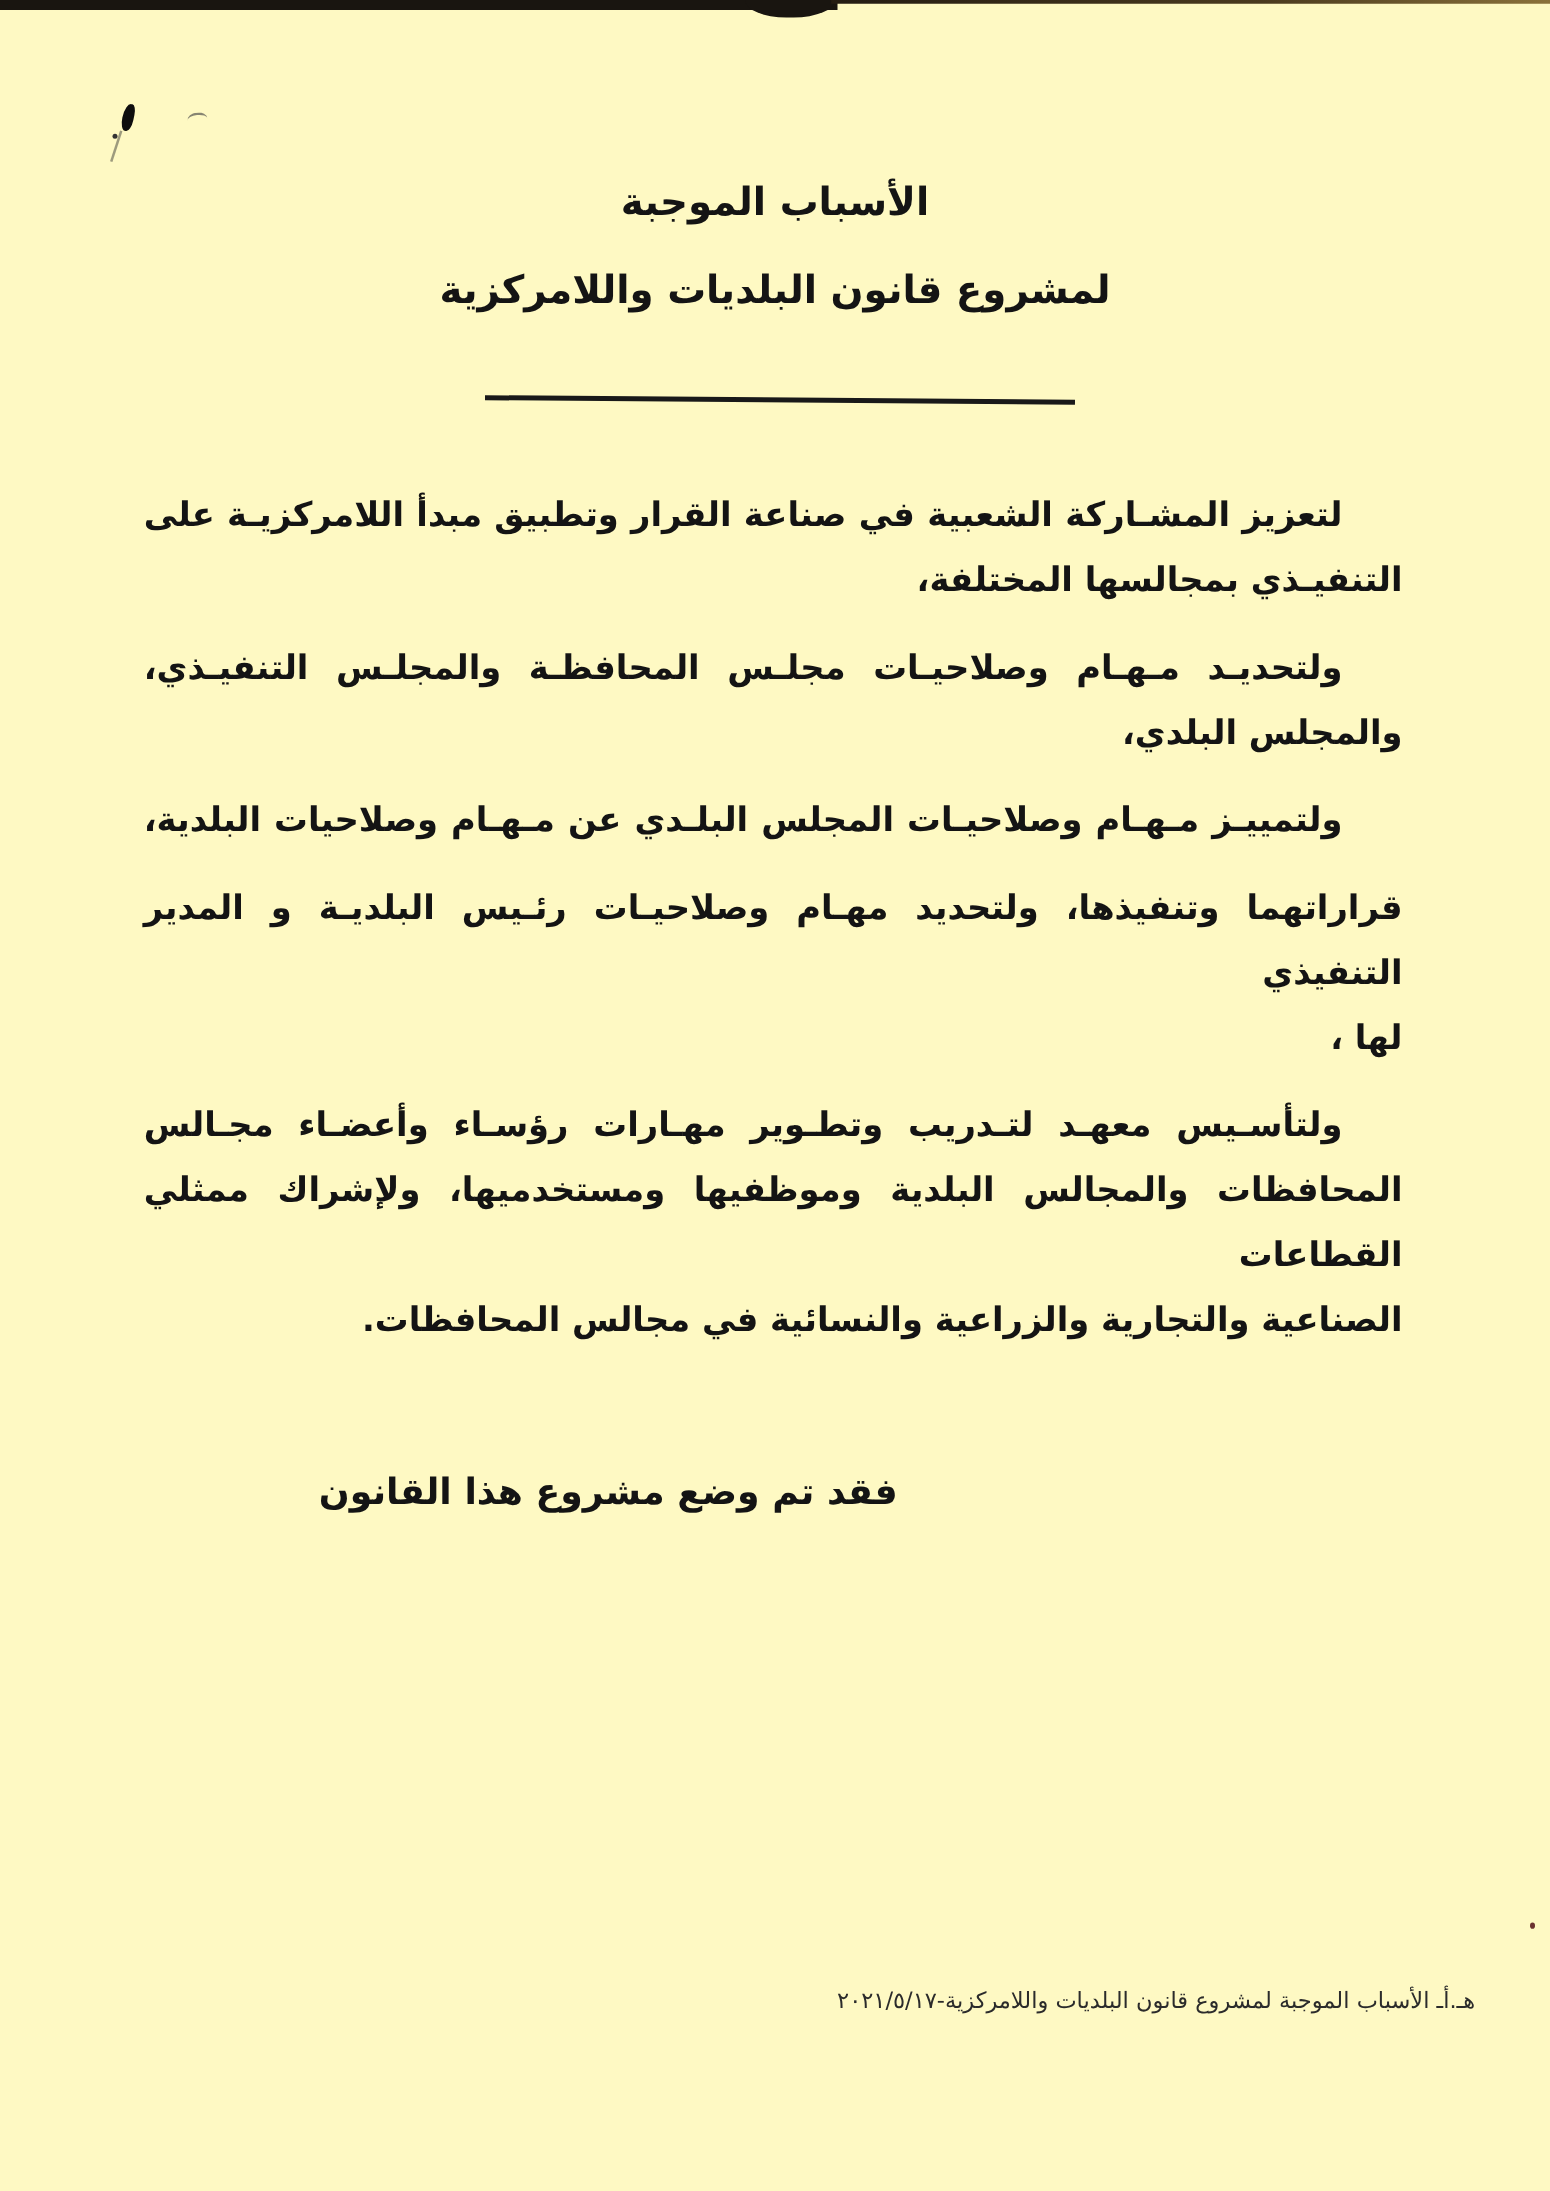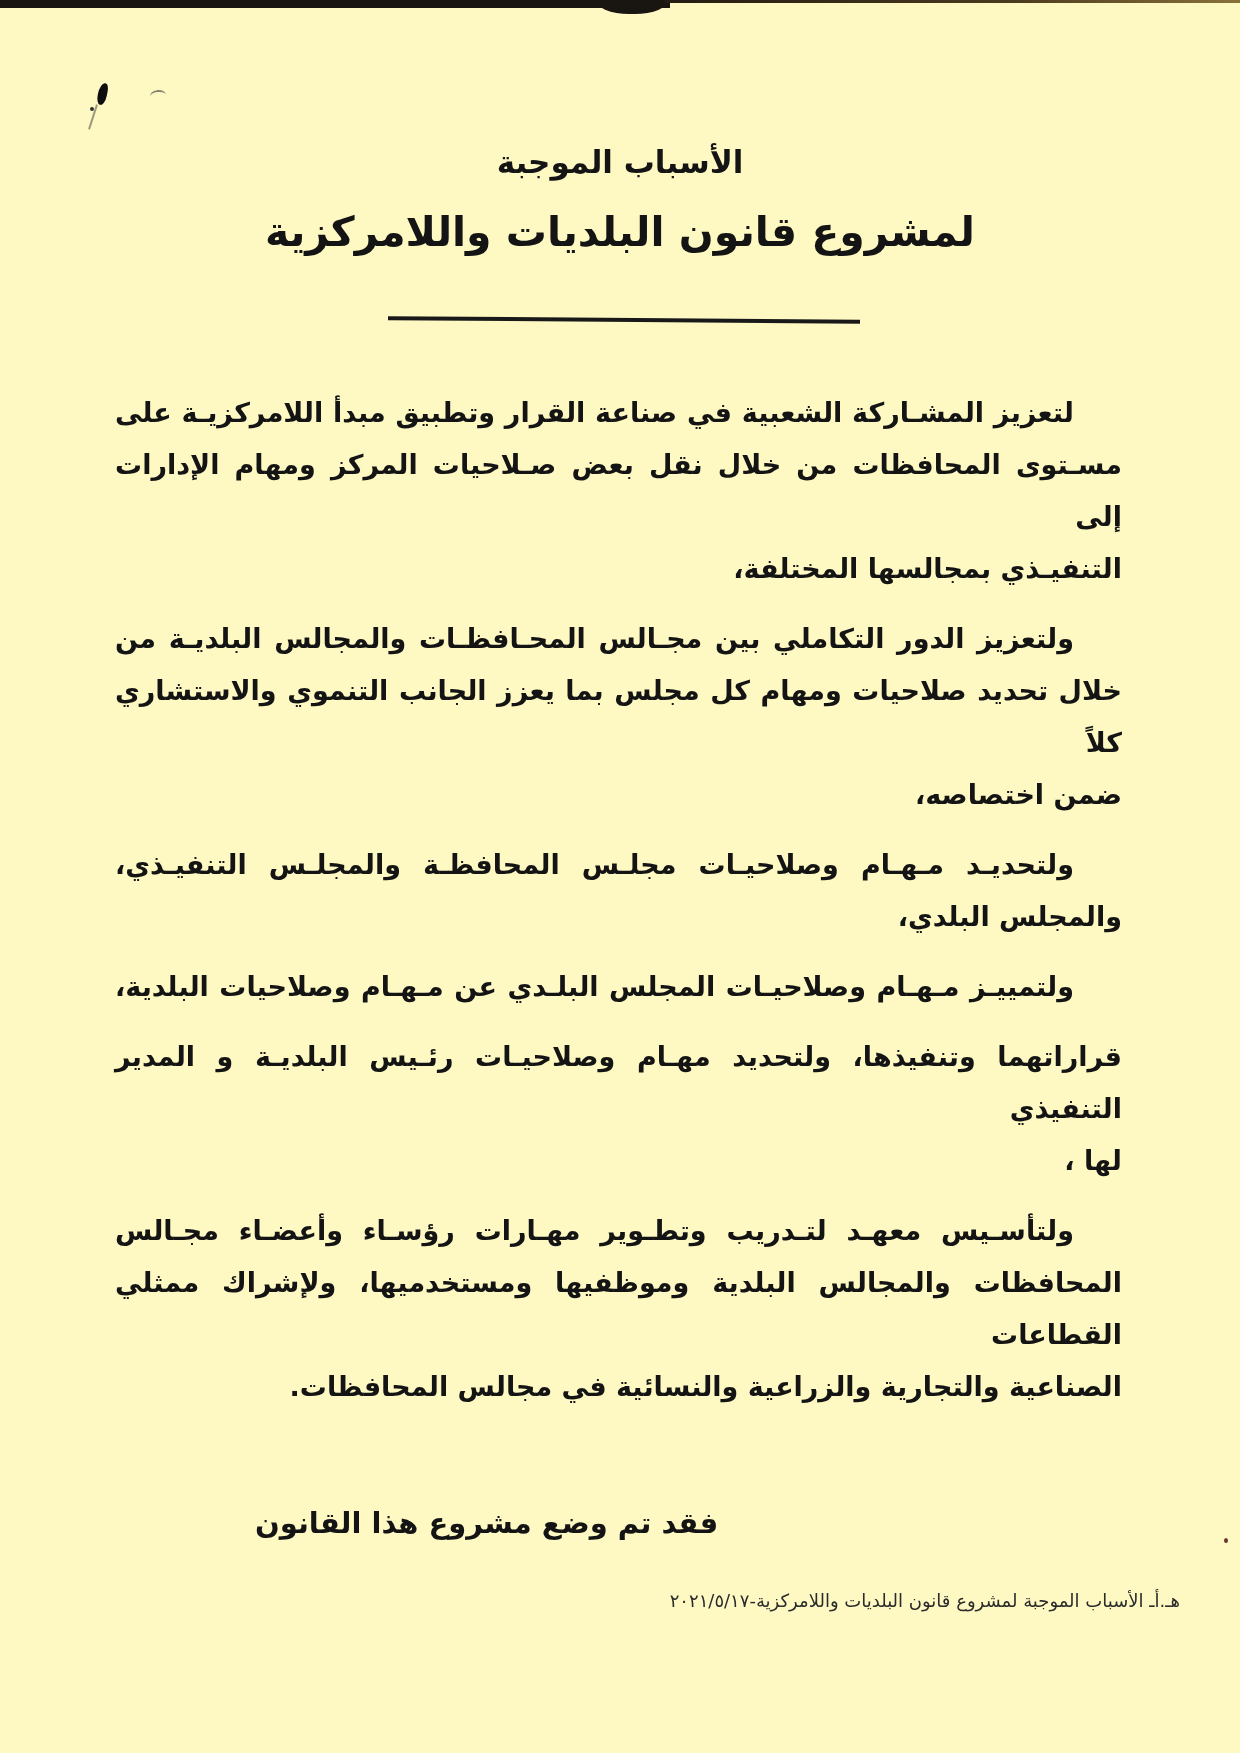--- a/index.html
+++ b/index.html
@@ -52,21 +52,21 @@
   .title {
     margin: 140px 0 0 0;
     text-align: center;
     font-size: 31px;
     font-weight: bold;
     line-height: 44px;
   }
   .subtitle {
     margin: 26px 0 0 0;
     text-align: center;
-    font-size: 41px;
+    font-size: 31px;
     font-weight: bold;
     line-height: 44px;
   }
   .divider {
     position: absolute;
     left: 388px; top: 318px;
     width: 472px; height: 4px;
     background: #191919;
     transform: rotate(0.45deg);
   }
@@ -115,27 +115,21 @@
   <div class="pen-arc"></div>
   <div class="speck"></div>
 
   <h1 class="title">الأسباب الموجبة</h1>
   <h2 class="subtitle">لمشروع قانون البلديات واللامركزية</h2>
   <div class="divider"></div>
 
   <div class="body-text" id="paragraphs">
       <div class="para">
         <div class="line first justify">لتعزيز المشـاركة الشعبية في صناعة القرار وتطبيق مبدأ اللامركزيـة على</div>
-        <div class="line justify">مسـتوى المحافظات من خلال نقل بعض صـلاحيات المركز ومهام الإدارات إلى</div>
         <div class="line">التنفيـذي بمجالسها المختلفة،</div>
-      </div>
-      <div class="para">
-        <div class="line first justify">ولتعزيز الدور التكاملي بين مجـالس المحـافظـات والمجالس البلديـة من</div>
-        <div class="line justify">خلال تحديد صلاحيات ومهام كل مجلس بما يعزز الجانب التنموي والاستشاري كلاً</div>
-        <div class="line">ضمن اختصاصه،</div>
       </div>
       <div class="para">
         <div class="line first justify">ولتحديـد مـهـام وصلاحيـات مجلـس المحافظـة والمجلـس التنفيـذي،</div>
         <div class="line">والمجلس البلدي،</div>
       </div>
       <div class="para">
         <div class="line first justify">ولتمييـز مـهـام وصلاحيـات المجلس البلـدي عن مـهـام وصلاحيات البلدية،</div>
       </div>
       <div class="para">
         <div class="line justify">قراراتهما وتنفيذها، ولتحديد مهـام وصلاحيـات رئـيس البلديـة و المدير التنفيذي</div>

